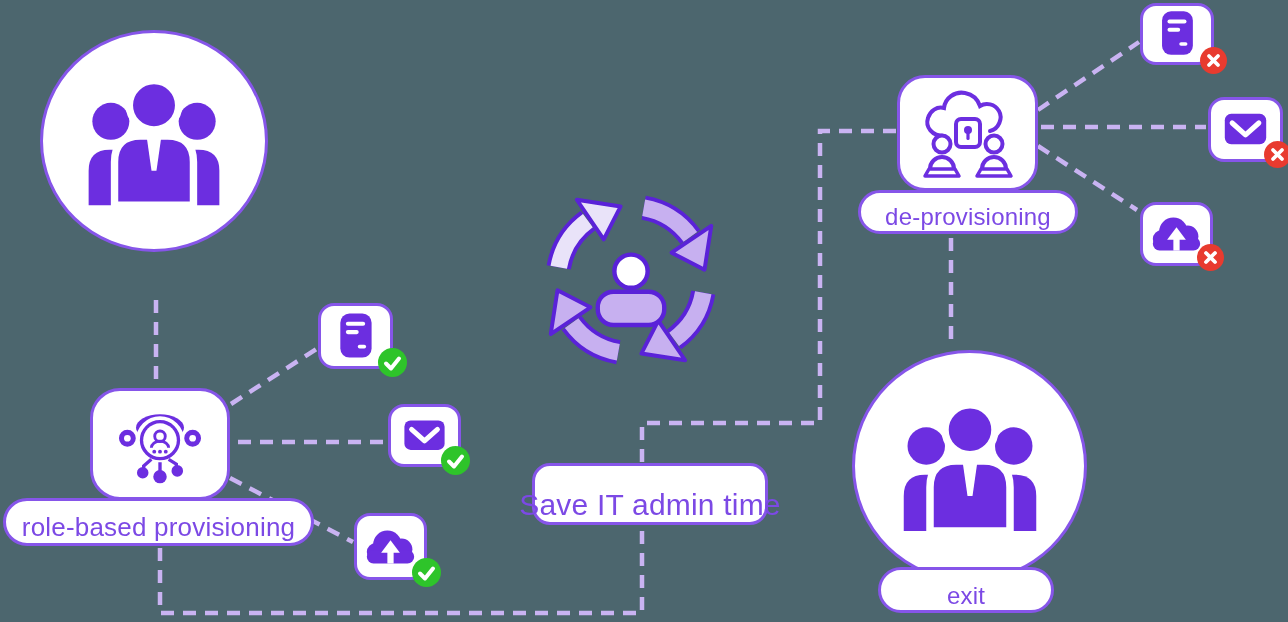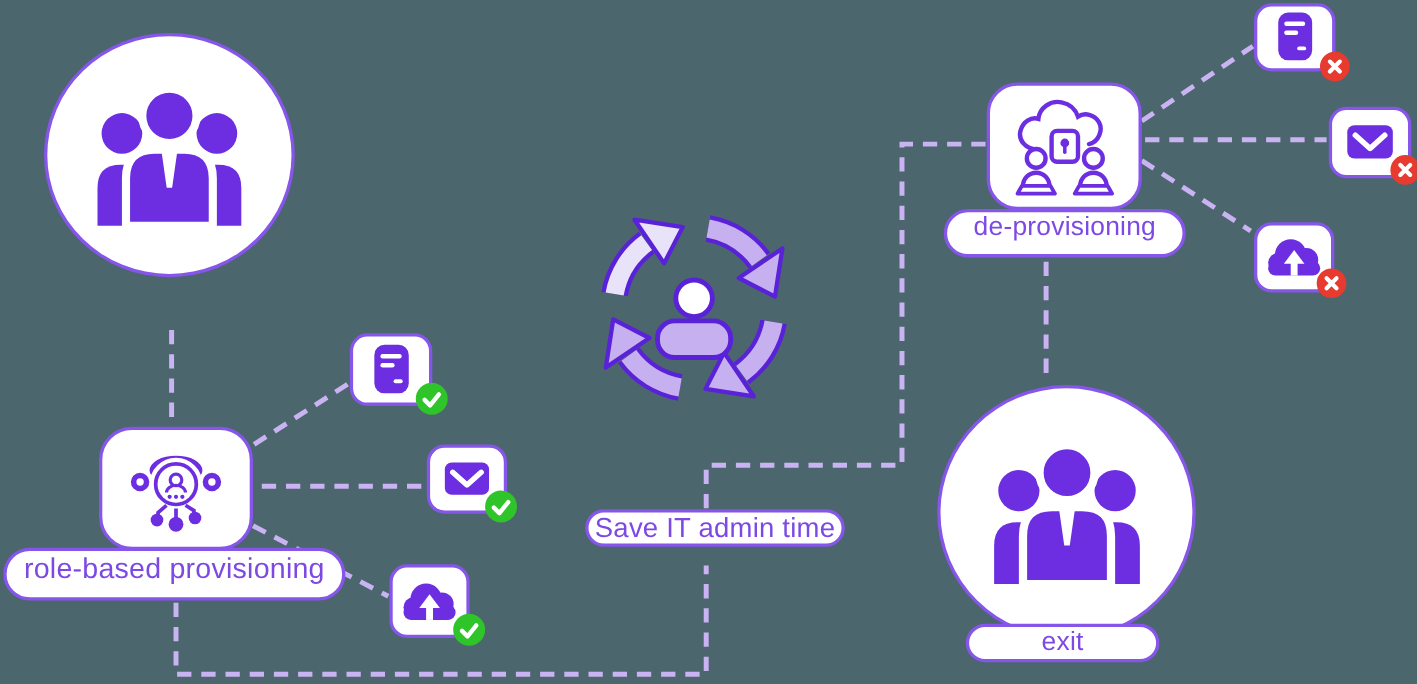--- a/index.html
+++ b/index.html
@@ -8,21 +8,21 @@
   #canvas{position:relative;width:1288px;height:622px;background:var(--background,#4C666E);overflow:hidden}
 
   #connectors{position:absolute;left:0;top:0;width:1288px;height:622px;z-index:1}
   #connectors path{fill:none;stroke:var(--dash,#C9B3F2);stroke-width:4.5;stroke-dasharray:13 9}
 
   .circle-node{position:absolute;background:#fff;border:3px solid var(--outline-purple,#8655E9);
     border-radius:50%;display:flex;align-items:center;justify-content:center;z-index:2}
   .box-node{position:absolute;background:#fff;border:3px solid var(--outline-purple,#8655E9);
     border-radius:30px;display:flex;align-items:center;justify-content:center;z-index:2}
   .pill{position:absolute;background:#fff;border:3px solid var(--outline-purple,#8655E9);
-    border-radius:26px;display:flex;align-items:flex-start;justify-content:center;z-index:3;
+    border-radius:26px;display:flex;align-items:flex-end;justify-content:center;z-index:3;
     color:var(--label-text,#7C49E5);font-size:24px;font-weight:500;letter-spacing:.2px;white-space:nowrap}
   .tile{position:absolute;background:#fff;border:3px solid var(--outline-purple,#8655E9);
     border-radius:16px;display:flex;align-items:center;justify-content:center;z-index:2}
   .badge{position:absolute;border-radius:50%;display:flex;align-items:center;justify-content:center;z-index:4}
   .badge.green{background:var(--success-green,#2EC42A)}
   .badge.red{background:var(--error-red,#E83B2F)}
 
   .fP{fill:var(--icon-purple,#6C2EE0)}
   .sP{stroke:var(--icon-purple,#6C2EE0)}
   .fW{fill:#fff}
@@ -149,21 +149,21 @@
       <path d="M103,16.1 A75,75 0 0 1 150.7,45.9" class="nf aDark" stroke-width="25"></path>
       <path d="M103,16.1 A75,75 0 0 1 150.7,45.9" class="nf" stroke="var(--arrow-light,#E9E3F9)" stroke-width="17"></path>
       <polygon points="172.1,34.6 131.5,62.1 165.2,79.4" class="aLight aDark" stroke-width="4" stroke-linejoin="round"></polygon>
     </g>
     <g>
       <rect x="56" y="102" width="68" height="34" rx="16" class="aMid aDark" stroke-width="4.5"></rect>
       <circle cx="90" cy="81" r="17" class="fW aDark" stroke-width="4.5"></circle>
     </g>
   </svg>
 
-  <div class="pill" style="left:532px;top:463px;width:236px;height:34px;border-radius:18px;font-size:25px">
+  <div class="pill" style="left:532px;top:463px;width:236px;height:62px;border-radius:18px;font-size:30px">
     <span>Save IT admin time</span>
   </div>
 
   <div class="box-node" style="left:897px;top:75px;width:141px;height:116px;border-radius:28px">
     <svg viewBox="0 0 110 96" width="110">
       <path d="M31,51 C19,51 12,42 15,33 C17,26 24,21 31,23 C32,13 42,6 52,8 C60,9.5 65,15 67,21 C73,17 82,19 86,26 C90,33 86,44 77,46" class="fW sP nf" fill="#fff" stroke-width="4" stroke-linecap="round"></path>
       <rect x="43" y="34" width="24" height="28" rx="5" class="fW sP" stroke-width="4"></rect>
       <circle cx="55" cy="45" r="4" class="fP"></circle>
       <rect x="53.4" y="47" width="3.2" height="8" rx="1.6" class="fP"></rect>
       <circle cx="29" cy="59" r="8.5" class="fW sP" stroke-width="4"></circle>
@@ -224,17 +224,17 @@
     <svg viewBox="0 0 120 112" width="150">
       <circle cx="25" cy="40" r="15" class="fP"></circle>
       <circle cx="95" cy="40" r="15" class="fP"></circle>
       <path d="M7,108 V80 q0,-17 17,-17 h4 q16,0 16,16 v29 z" class="fP"></path>
       <path d="M76,108 V79 q0,-16 16,-16 h4 q17,0 17,17 v28 z" class="fP"></path>
       <path d="M28,108 V73 q0,-21 21,-21 h22 q21,0 21,21 v35 z" class="fP sW" stroke-width="6"></path>
       <path d="M54,52 h12 l-4,28 h-4 z" fill="#fff"></path>
       <circle cx="60" cy="27" r="20" class="fP sW" stroke-width="6"></circle>
     </svg>
   </div>
-  <div class="pill" style="left:878px;top:567px;width:176px;height:35px">
+  <div class="pill" style="left:878px;top:567px;width:176px;height:46px">
     <span>exit</span>
   </div>
 
 </div>
 
 </body></html>

